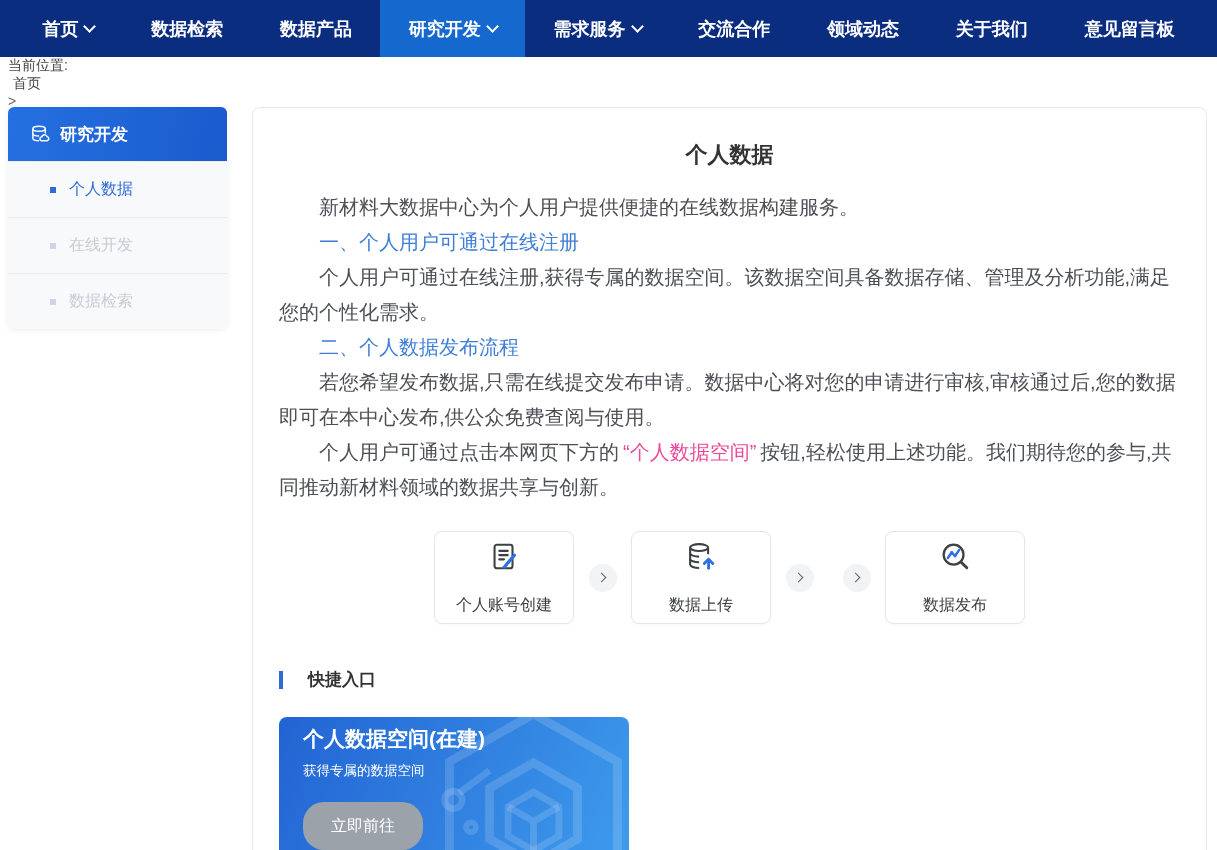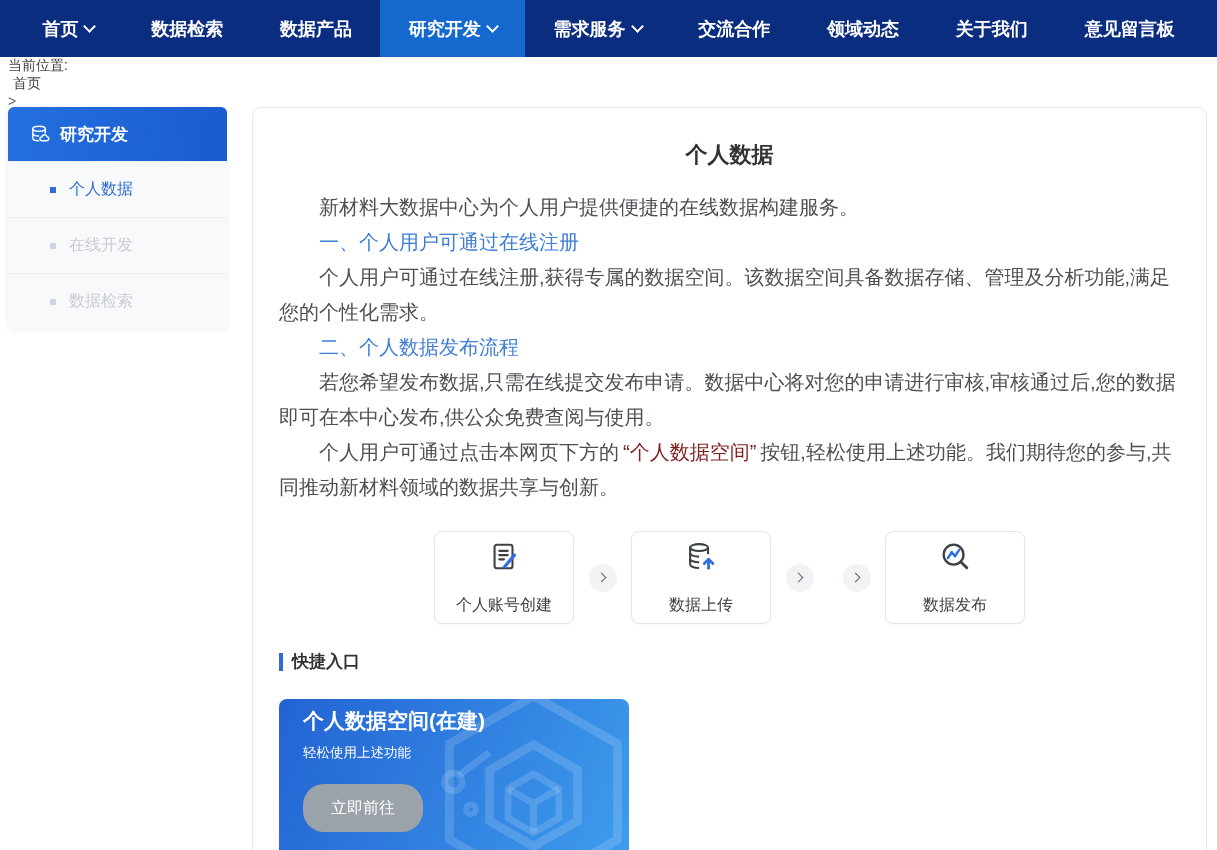--- a/index.html
+++ b/index.html
@@ -69,21 +69,21 @@
     background:#fff; border:1px solid #e9e9eb; border-radius:8px;
     padding:20px 26px 26px 26px;
   }
   .page-title {
     text-align:center; font-size:22px; font-weight:bold; color:#333;
     margin:12px 0 20px 0;
   }
   .content { font-size:20px; line-height:35px; color:#4c4f54; }
   .content p { margin:0; text-indent:2em; }
   .content .sec-heading { color:#3e7ed6; }
-  .content .inline-link { color:#7f1d1d; cursor:pointer; margin:16px 4px; }
+  .content .inline-link { color:#ec4899; cursor:pointer; margin:16px 4px; }
 
   
   .steps { margin-top:26px; display:flex; align-items:center; justify-content:center; }
   .step-card {
     width:140px; height:93px; background:#fff;
     border:1px solid #e3e6ea; border-radius:8px;
     display:flex; flex-direction:column; align-items:center; justify-content:center;
     gap:21px; cursor:pointer; box-shadow:0 1px 3px rgba(0,0,0,0.03);
   }
   .step-label { font-size:16px; color:#3c4043; }
@@ -92,21 +92,21 @@
     width:28px; height:28px; border-radius:50%; background:#f1f3f4;
     display:flex; align-items:center; justify-content:center;
   }
   .chev-right {
     width:7px; height:7px; margin-left:-3px;
     border-right:1.8px solid #5f6368; border-top:1.8px solid #5f6368;
     transform:rotate(45deg);
   }
 
   
-  .section-head { margin-top:26px; display:flex; align-items:center; }
+  .section-head { margin-top:44px; display:flex; align-items:center;gap:16px; }
   .section-bar { width:4px; height:18px; background:#2e6bd5; margin-right:9px; }
   .section-title { font-size:17px; font-weight:bold; color:#333; }
 
   .quick-card {
     margin-top:26px; width:350px; height:168px; border-radius:8px;
     background:linear-gradient(115deg,#2263d3 0%,#3f9ded 100%);
     color:#fff; position:relative; overflow:hidden; cursor:pointer;
     padding:8px 0 0 24px;
   }
   .quick-title { font-size:21px; font-weight:bold; position:relative; z-index:2; }
@@ -260,21 +260,21 @@
       </div>
     </div>
 
     <div class="section-head">
       <span class="section-bar"></span>
       <span class="section-title">快捷入口</span>
     </div>
 
     <div class="quick-card">
       <div class="quick-title">个人数据空间(在建)</div>
-      <div class="quick-sub">轻松使用上述功能</div>
+      <div class="quick-sub">获得专属的数据空间</div>
       <button class="quick-btn">立即前往</button>
       <svg class="quick-watermark" width="215" height="225" viewBox="0 0 220 230" fill="none" stroke="rgba(255,255,255,0.15)">
         <path d="M110 12 L196 61 V159 L110 208 L24 159 V61 Z" stroke-width="9"></path>
         <path d="M110 62 L155 88 V140 L110 166 L65 140 V88 Z" stroke-width="9"></path>
         <path d="M110 92 L136 107 V137 L110 152 L84 137 V107 Z" stroke-width="7"></path>
         <path d="M84 107 L110 122 L136 107 M110 122 V152" stroke-width="7"></path>
         <circle cx="28" cy="100" r="9" stroke-width="7"></circle>
         <path d="M34 93 L65 70" stroke-width="7"></path>
         <circle cx="46" cy="128" r="5" stroke-width="6"></circle>
       </svg>

